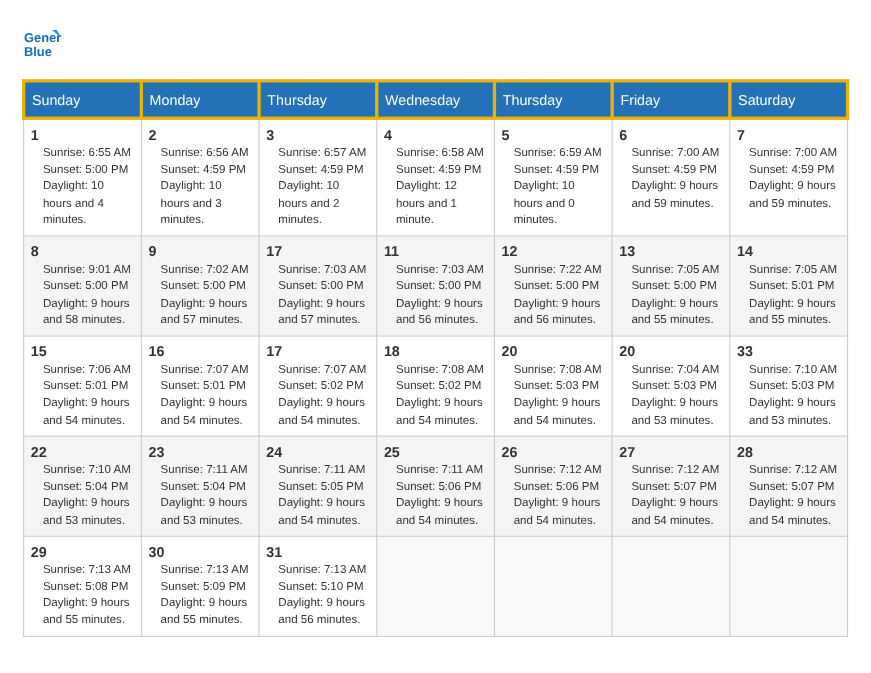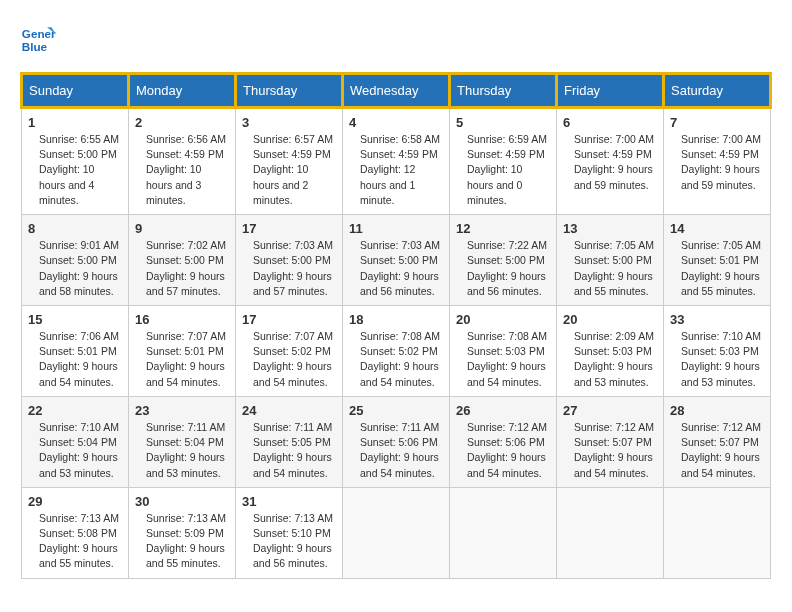--- a/index.html
+++ b/index.html
@@ -265,21 +265,21 @@
         <span class="day-num">20</span>
         <div class="day-detail">
           <span>Sunrise: 7:08 AM</span><br>
           <span>Sunset: 5:03 PM</span><br>
           <span>Daylight: 9 hours and 54 minutes.</span>
         </div>
       </td>
         <td>
         <span class="day-num">20</span>
         <div class="day-detail">
-          <span>Sunrise: 2:09 AM</span><br>
+          <span>Sunrise: 7:04 AM</span><br>
           <span>Sunset: 5:03 PM</span><br>
           <span>Daylight: 9 hours and 53 minutes.</span>
         </div>
       </td>
         <td>
         <span class="day-num">33</span>
         <div class="day-detail">
           <span>Sunrise: 7:10 AM</span><br>
           <span>Sunset: 5:03 PM</span><br>
           <span>Daylight: 9 hours and 53 minutes.</span>

